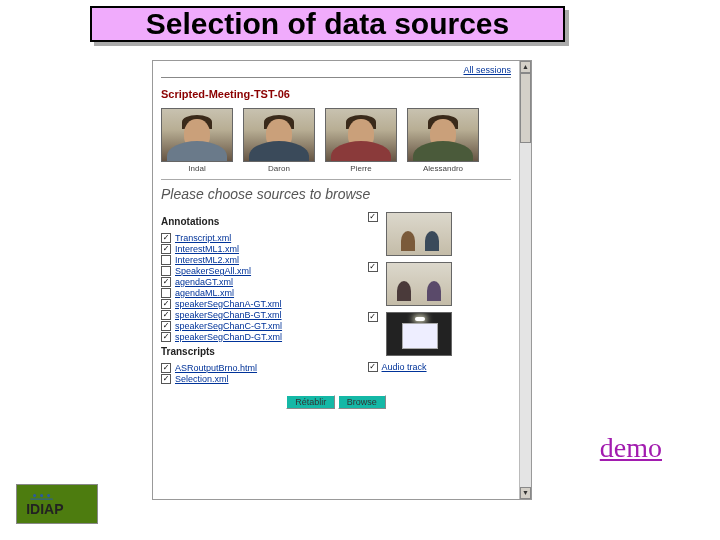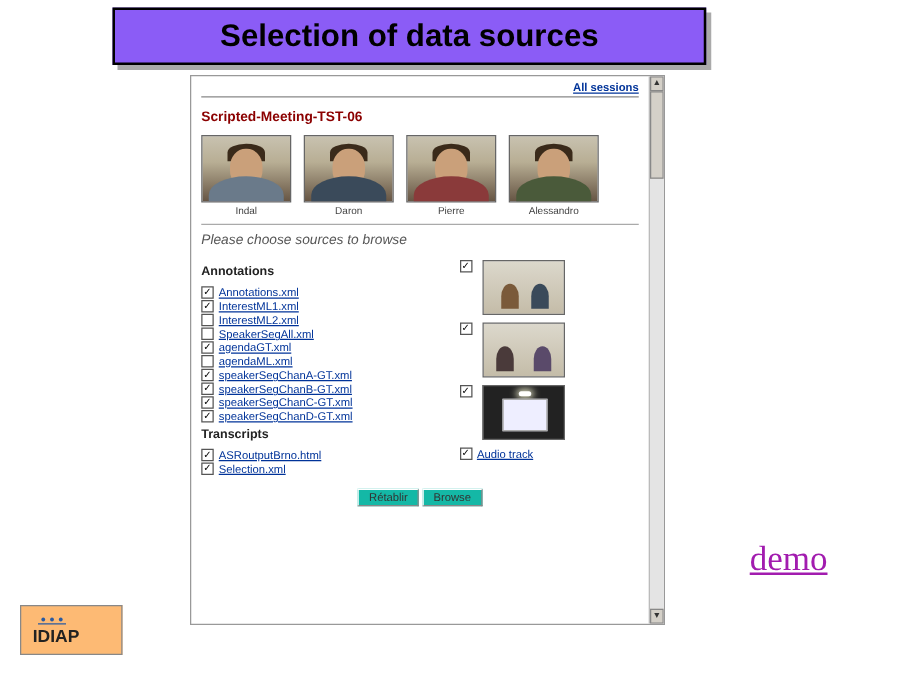--- a/index.html
+++ b/index.html
@@ -9,28 +9,28 @@
     background: #fff;
     font-family: "Times New Roman", serif;
     position: relative;
     overflow: hidden;
   }
   .title-box {
     position: absolute;
     top: 6px;
     left: 90px;
     width: 475px;
-    height: 46px;
+    height: 36px;
     border: 2px solid #000;
-    background: #8b5cf6;
+    background: #f0abfc;
     box-shadow: 4px 4px 0 #aaa;
     display: flex;
     align-items: center;
     justify-content: center;
-    font-size: 25px;
+    font-size: 30px;
     font-weight: bold;
     font-family: "Comic Sans MS", "Trebuchet MS", sans-serif;
   }
   .browser {
     position: absolute;
     top: 60px;
     left: 152px;
     width: 380px;
     height: 440px;
     border: 1px solid #999;
@@ -66,21 +66,21 @@
   .content {
     position: absolute;
     left: 0; right: 12px; top: 0; bottom: 0;
     padding: 4px 8px;
   }
   .topbar {
     border-bottom: 1px solid #888;
     padding-bottom: 2px;
     text-align: right;
   }
-  .topbar a { color: #003399; text-decoration: underline; font-size: 9px; font-weight: bold; }
+  .topbar a { color: #003399; text-decoration: underline; font-size: 9px; }
   .session-title {
     color: #8b0000;
     font-weight: bold;
     font-size: 11px;
     margin: 10px 0 8px 0;
   }
   .people {
     display: flex;
     gap: 10px;
     margin-bottom: 6px;
@@ -119,21 +119,21 @@
   .portrait .hair {
     position: absolute;
     width: 30px; height: 14px;
     border-radius: 50% 50% 0 0;
     background: #3a2a1a;
     left: 50%; transform: translateX(-50%);
     top: 6px;
   }
   .pname { font-size: 8px; color: #444; margin-top: 2px; text-align: center; }
   .hr { border-top: 1px solid #aaa; margin: 6px 0; }
-  .instruction { font-style: italic; color: #555; font-size: 11px; margin: 4px 0 10px; }
+  .instruction { font-style: italic; color: #555; font-size: 14px; margin: 4px 0 10px; }
   .cols {
     display: flex;
     gap: 20px;
   }
   .col-left { flex: 1.3; }
   .col-right { flex: 1; }
   .section-title {
     font-weight: bold;
     font-size: 10px;
     margin: 4px 0 6px;
@@ -221,21 +221,21 @@
     text-decoration: underline;
     font-family: "Times New Roman", serif;
   }
   .logo {
     position: absolute;
     left: 16px;
     bottom: 16px;
     width: 82px;
     height: 40px;
     border: 1px solid #888;
-    background: #fdba74;
+    background: #4d7c0f;
     display: flex;
     align-items: center;
     justify-content: center;
   }
   .logo svg { width: 70px; height: 30px; }
 </style>
 </head>
 <body>
 
 <div class="title-box">
@@ -293,21 +293,21 @@
 
     <div class="hr"></div>
     <div class="instruction">Please choose sources to browse</div>
 
     <div class="cols">
       <div class="col-left">
         <div class="section-title">Annotations</div>
         <div id="annotations-list">
             <div class="item">
               <span class="cb">✓</span>
-              <a>Annotations.xml</a>
+              <a>Transcript.xml</a>
             </div>
             <div class="item">
               <span class="cb">✓</span>
               <a>InterestML1.xml</a>
             </div>
             <div class="item">
               <span class="cb"></span>
               <a>InterestML2.xml</a>
             </div>
             <div class="item">

